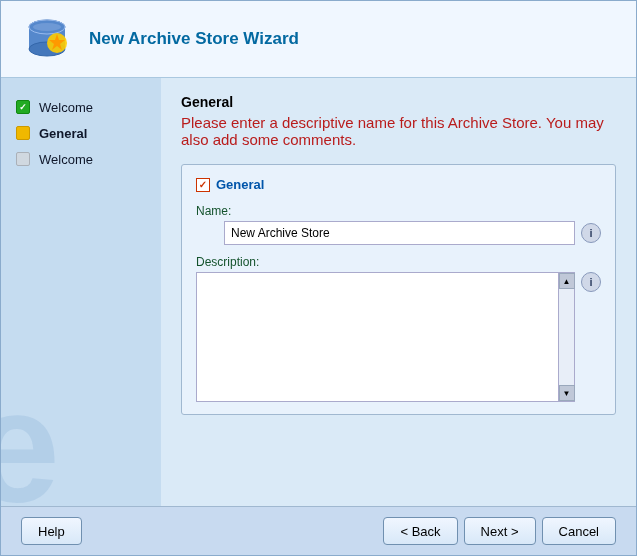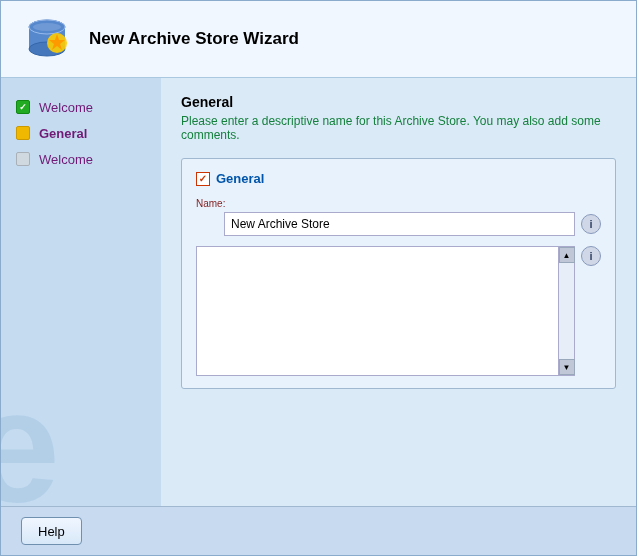--- a/index.html
+++ b/index.html
@@ -37,21 +37,21 @@
     .wizard-header-icon {
       width: 52px;
       height: 52px;
       position: relative;
       flex-shrink: 0;
     }
 
     .wizard-title {
       font-size: 17px;
       font-weight: bold;
-      color: #000000;
+      color: #0369a1;
     }
 
     
     .wizard-body {
       display: flex;
       flex: 1;
       overflow: hidden;
     }
 
     
@@ -75,21 +75,21 @@
       user-select: none;
       line-height: 1;
     }
 
     .sidebar-item {
       display: flex;
       align-items: center;
       gap: 8px;
       padding: 5px 14px;
       font-size: 13px;
-      color: #701a75;
+      color: #0f172a;
       position: relative;
       z-index: 1;
     }
 
     .sidebar-item.active {
       font-weight: bold;
     }
 
     .sidebar-step-icon {
       width: 16px;
@@ -152,22 +152,22 @@
     }
 
     .section-title {
       font-size: 14px;
       font-weight: bold;
       color: #000;
       margin-bottom: 4px;
     }
 
     .section-desc {
-      font-size: 12px;
-      color: #15803d;
+      font-size: 15px;
+      color: #b91c1c;
       margin-bottom: 16px;
     }
 
     .form-panel {
       background: #e8f2fc;
       border: 1px solid #a0b8d0;
       border-radius: 3px;
       padding: 12px 14px;
     }
 
@@ -192,22 +192,22 @@
       flex-shrink: 0;
     }
     .checkbox-icon::after {
       content: '✓';
       color: #cc3300;
       font-size: 10px;
       font-weight: bold;
     }
 
     .field-label {
-      font-size: 10px;
-      color: #7f1d1d;
+      font-size: 12px;
+      color: #14532d;
       margin-bottom: 3px;
     }
 
     .field-row {
       display: flex;
       align-items: center;
       gap: 6px;
       margin-bottom: 10px;
       padding-left: 28px;
     }
@@ -391,35 +391,41 @@
             <div class="checkbox-icon"></div>
             <span>General</span>
           </div>
 
           <div class="field-label">Name:</div>
           <div class="field-row">
             <input class="field-input" type="text" value="New Archive Store" style="">
             <div class="info-btn">i</div>
           </div>
 
+          <div class="field-label">Description:</div>
           <div class="desc-row">
             <div class="desc-textarea-wrap">
               <textarea class="desc-textarea" style=""></textarea>
               <div class="scrollbar-v">
                 <div class="scrollbar-btn">▲</div>
                 <div class="scrollbar-track"></div>
                 <div class="scrollbar-btn">▼</div>
               </div>
             </div>
             <div class="info-btn">i</div>
           </div>
 
         </div>
       </div>
     </div>
 
   </div>
 
   <div class="wizard-footer">
     <button class="footer-btn">Help</button>
+    <div class="footer-right">
+      <button class="footer-btn">&lt; Back</button>
+      <button class="footer-btn">Next &gt;</button>
+      <button class="footer-btn">Cancel</button>
+    </div>
   </div>
 
 </div>
 
 </body></html>

